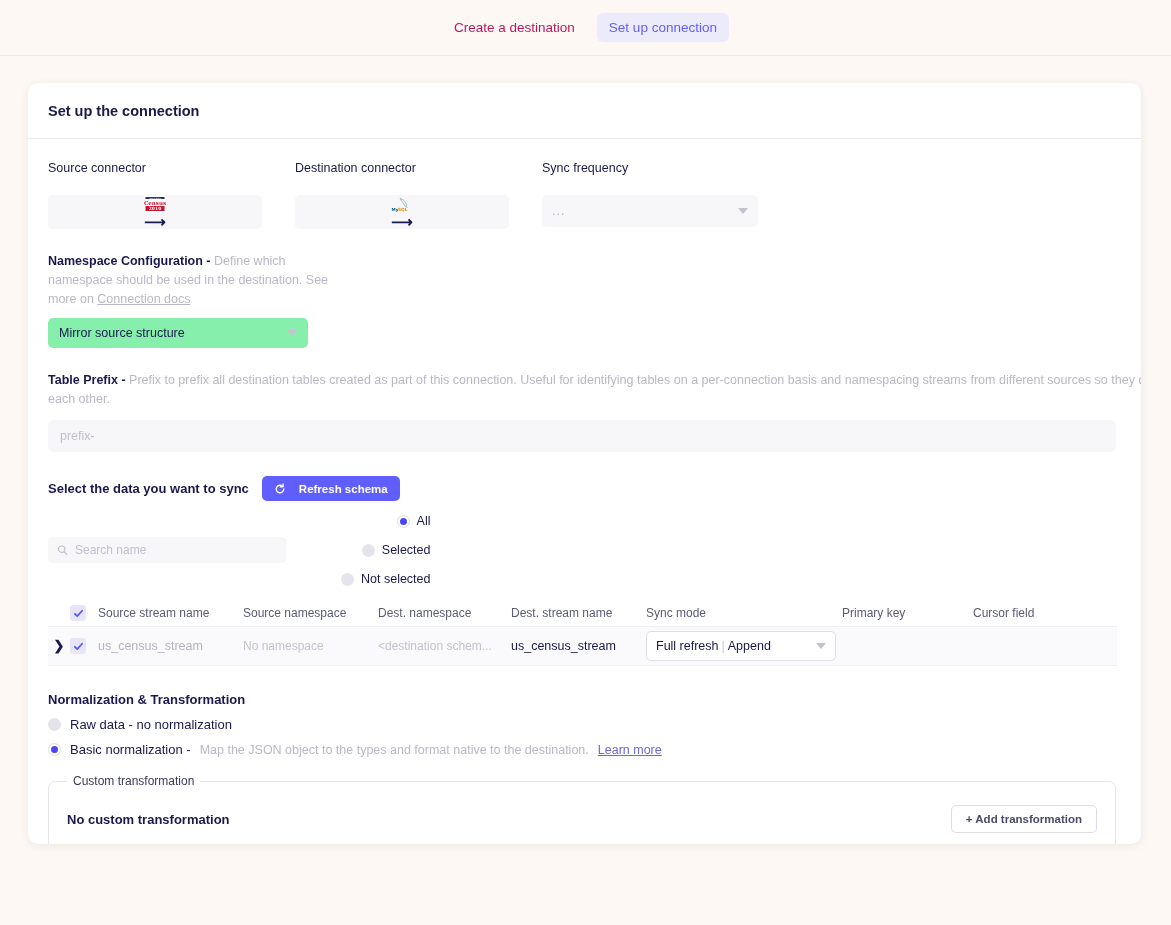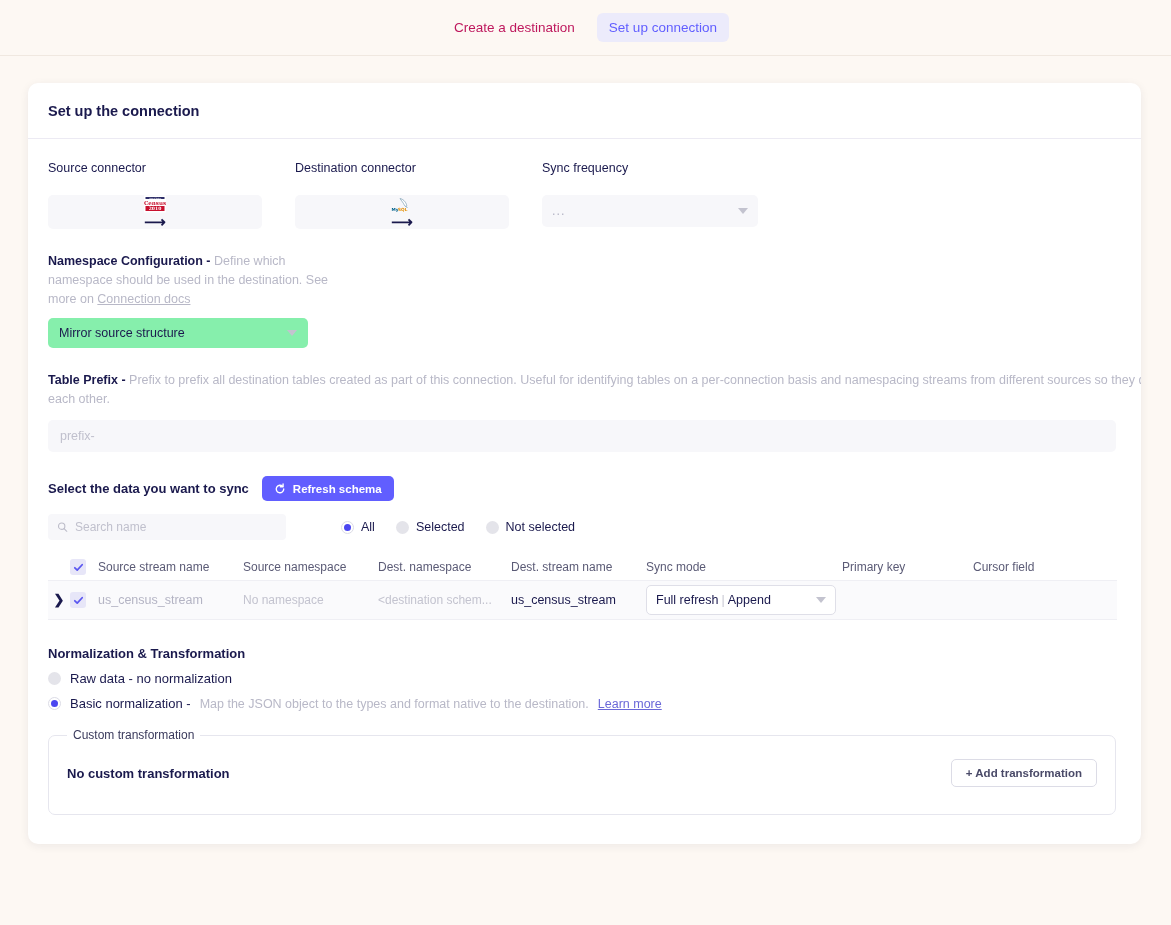--- a/index.html
+++ b/index.html
@@ -137,38 +137,38 @@
 
   
   .sync-head { display: flex; align-items: center; gap: 13px; margin-top: 24px; }
   .sync-head-title { font-size: 13px; font-weight: bold; color: #1a194d; }
   .refresh-btn {
     background: #615eff; color: #fff;
     border: none; border-radius: 5px;
     height: 25px; padding: 0 12px;
     font-size: 11.5px; font-weight: bold;
     font-family: "Liberation Sans", sans-serif;
-    display: flex; align-items: center; gap: 7px;
+    display: flex; align-items: center; gap: 13px;
     cursor: pointer;
   }
   .filter-row { display: flex; align-items: center; margin-top: 13px; gap: 0; }
   .search-wrap {
     width: 238px; height: 26px;
     background: #f7f7fa;
     border-radius: 4px;
     display: flex; align-items: center;
     padding: 0 9px; gap: 7px;
   }
   .search-input {
     border: none; background: transparent; outline: none;
     font-size: 12px; color: #1a194d; width: 100%;
     font-family: "Liberation Sans", sans-serif;
   }
   .search-input::placeholder { color: #c0c0cd; }
-  .radios { display: flex; align-items: flex-end; gap: 21px; margin-left: 55px; }
+  .radios { display: flex; align-items: flex-end; gap: 15px; margin-left: 55px; flex-direction: column; }
   .radio-item { display: flex; align-items: center; gap: 7px; cursor: pointer; }
   .radio-dot {
     width: 13px; height: 13px; border-radius: 50%;
     background: #e4e4ea;
     display: flex; align-items: center; justify-content: center;
   }
   .radio-sel {
     width: 13px; height: 13px; border-radius: 50%;
     border: 1px solid #dcdce6; background:#fff;
     display: flex; align-items: center; justify-content: center;

